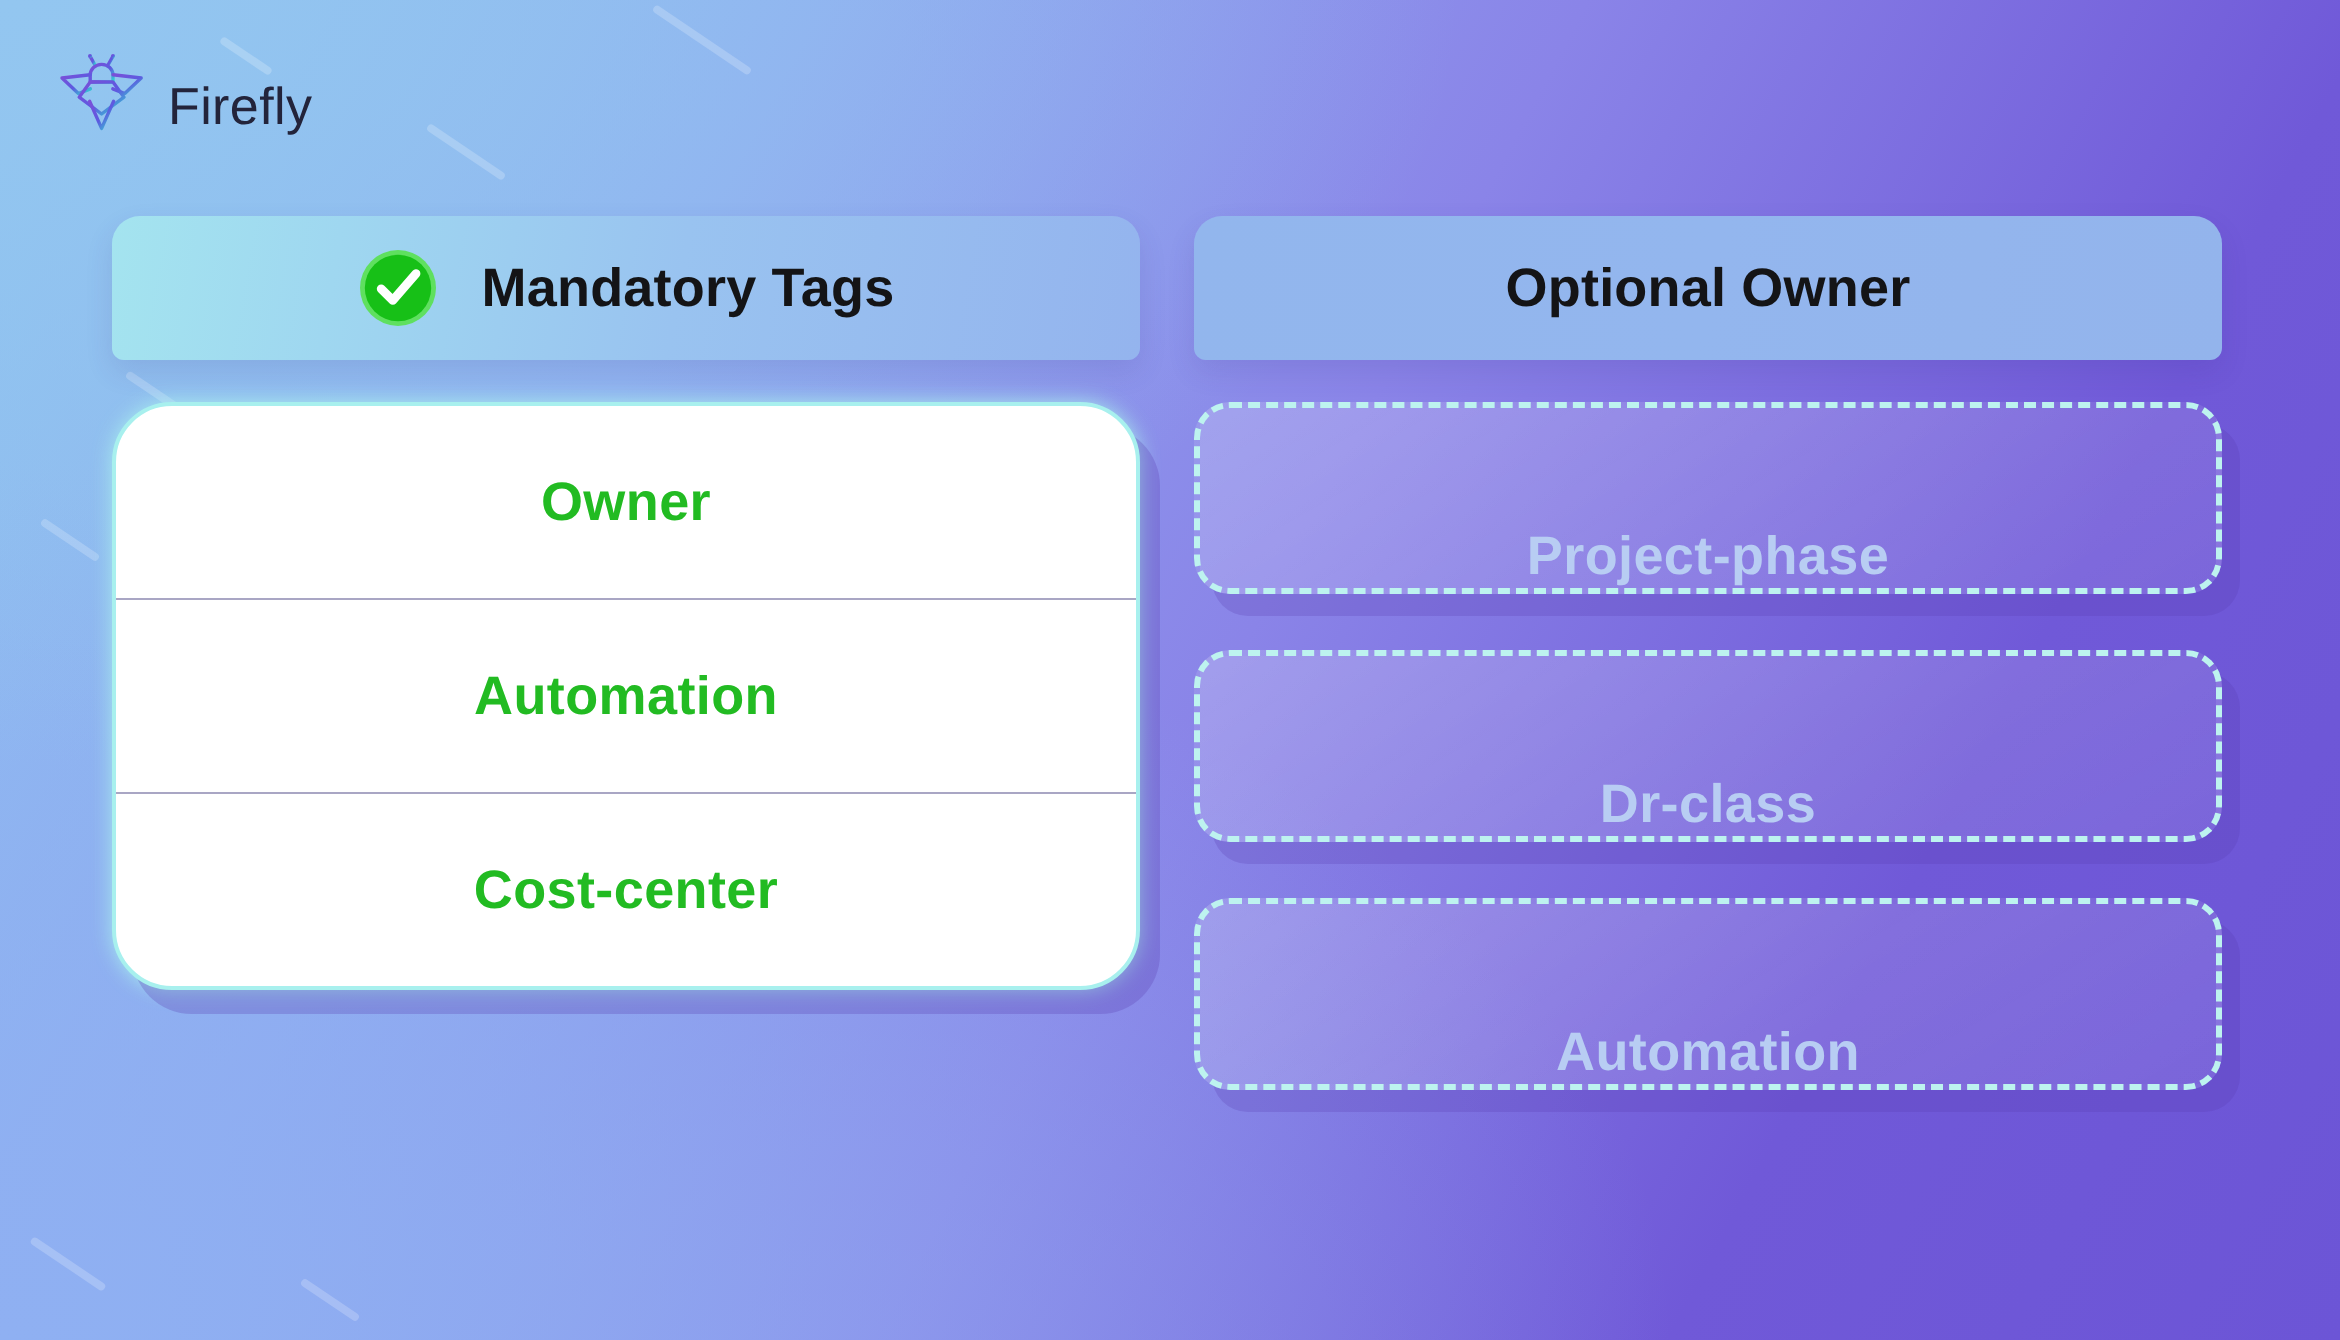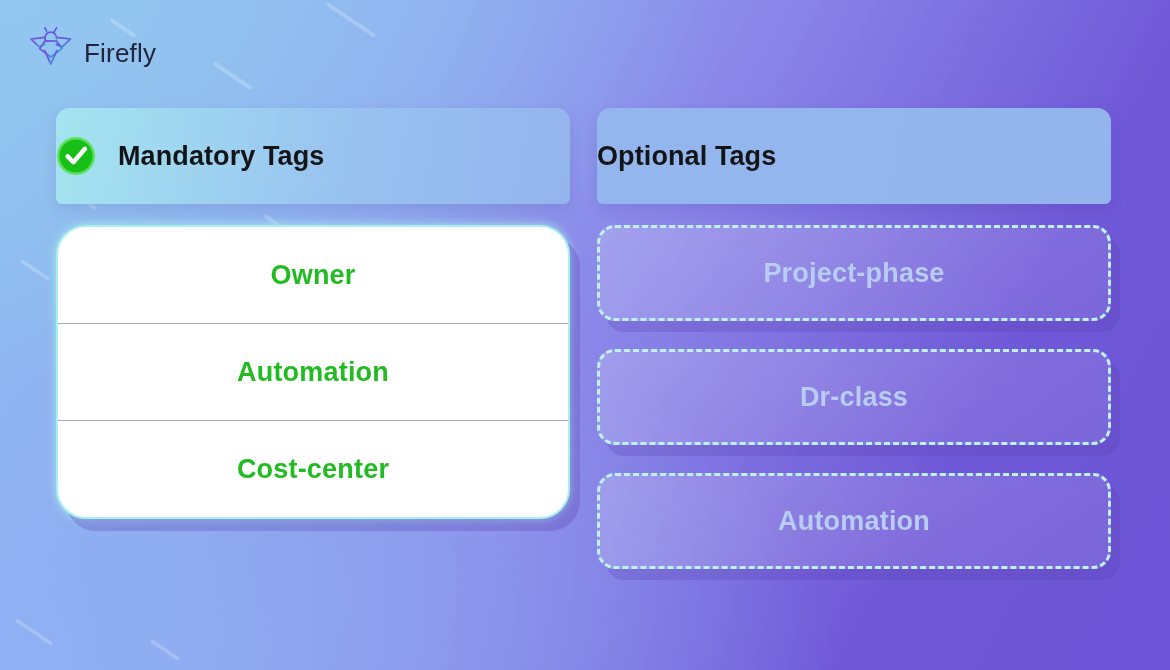--- a/index.html
+++ b/index.html
@@ -62,25 +62,25 @@
   .col {
     position: absolute;
     top: 108px;
   }
   .col-left  { left: 56px;  width: 514px; }
   .col-right { left: 597px; width: 514px; }
 
   
   .hdr {
     position: relative;
-    height: 96px;
+    height: 72px;
     border-radius: 14px 14px 6px 6px;
     display: flex;
     align-items: center;
-    justify-content: flex-start;
+    justify-content: center;
     gap: 22px;
     box-shadow: 0 6px 14px rgba(60,40,130,.12);
   }
   .hdr-left {
     background: linear-gradient(100deg, #a4e4ef 0%, #9fd7f0 22%, #99c3f0 55%, #94b4ee 100%);
   }
   .hdr-right {
     background: linear-gradient(100deg, #92b6ed 0%, #93b6ee 50%, #93b4ec 100%);
   }
   .hdr-title {
@@ -123,21 +123,21 @@
   
   .opt-list { margin-top: 21px; }
   .opt-tag {
     position: relative;
     height: 90px;
     margin-bottom: 28px;
     border: 3px dashed #bdf3ef;
     border-radius: 18px;
     background: linear-gradient(150deg, rgba(255,255,255,.20) 0%, rgba(255,255,255,.13) 60%, rgba(255,255,255,.09) 100%);
     display: flex;
-    align-items: center;
+    align-items: flex-end;
     justify-content: center;
     box-shadow: 9px 11px 0 0 rgba(86,60,175,.24);
   }
   .opt-tag:last-child { margin-bottom: 0; }
   .opt-tag-label {
     font-size: 27px;
     font-weight: bold;
     color: #b8cdf3;
     letter-spacing: .2px;
   }
@@ -208,21 +208,21 @@
       </div>
       <div class="list-row">
         <span class="list-row-label">Cost-center</span>
       </div>
     </div>
   </div>
 
   <div class="col col-right">
 
     <div class="hdr hdr-right">
-      <span class="hdr-title">Optional Tags</span>
+      <span class="hdr-title">Optional Owner</span>
     </div>
 
     <div class="opt-list">
       <div class="opt-tag">
         <span class="opt-tag-label">Project-phase</span>
       </div>
       <div class="opt-tag">
         <span class="opt-tag-label">Dr-class</span>
       </div>
       <div class="opt-tag">

